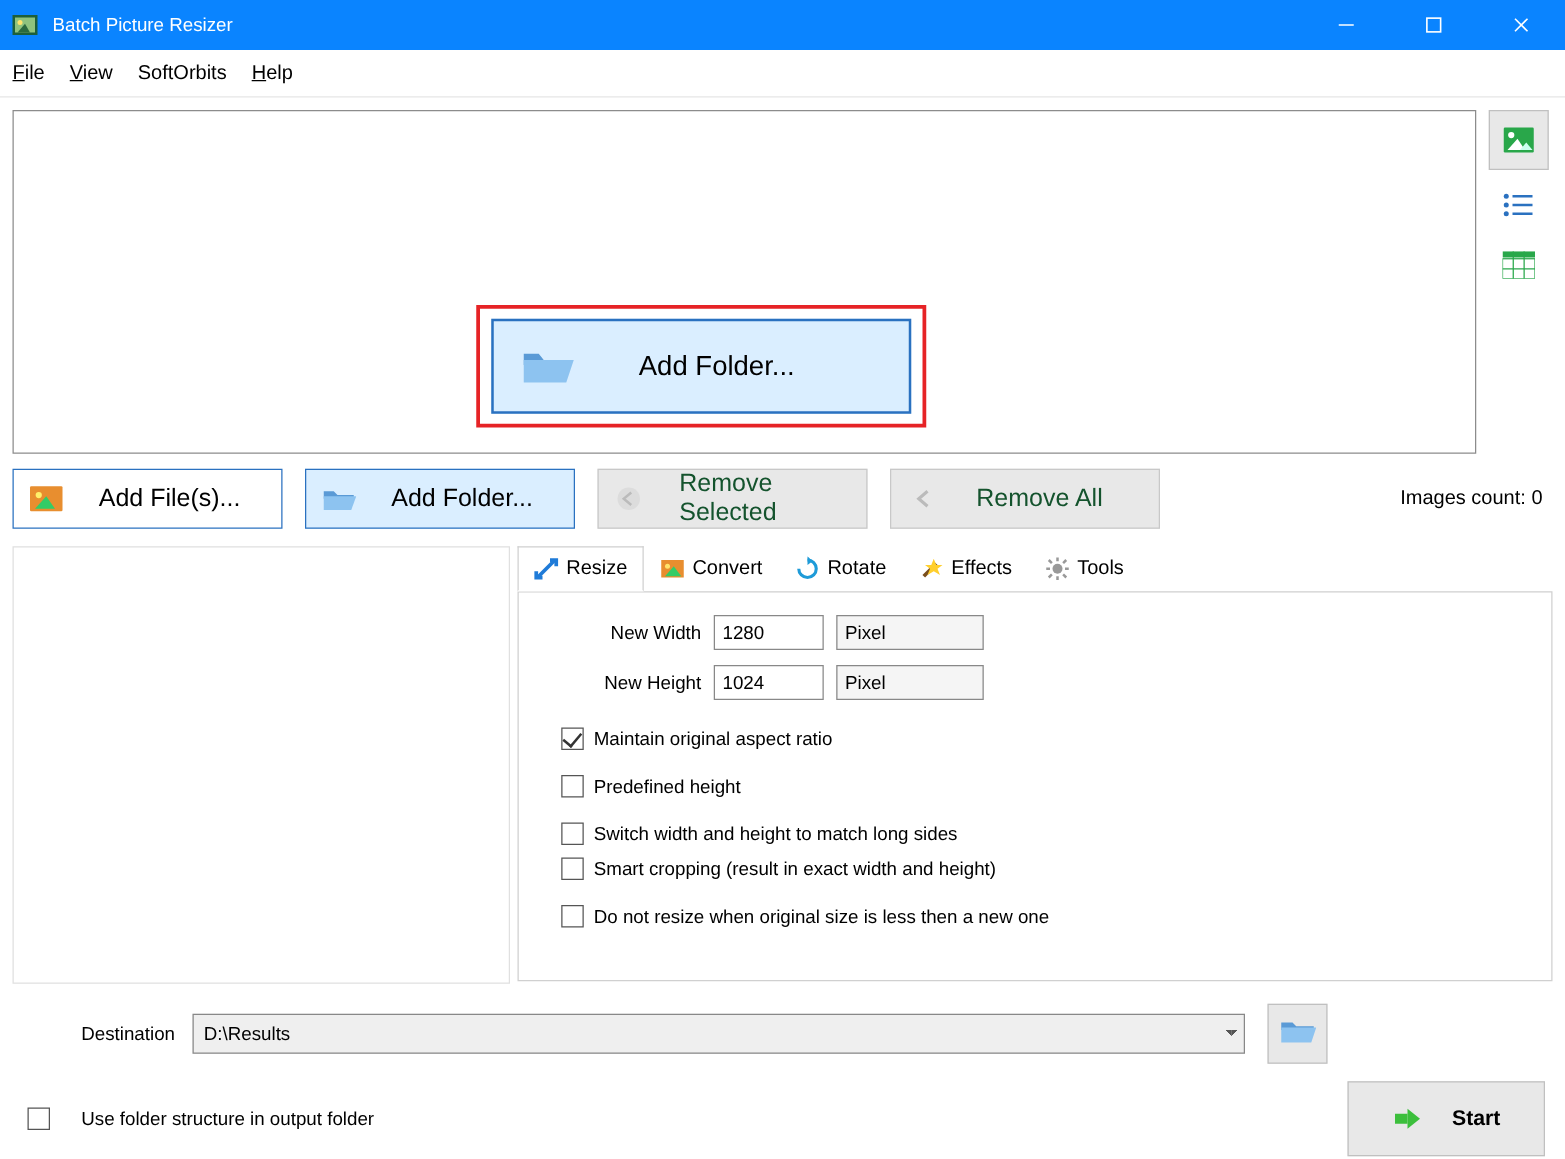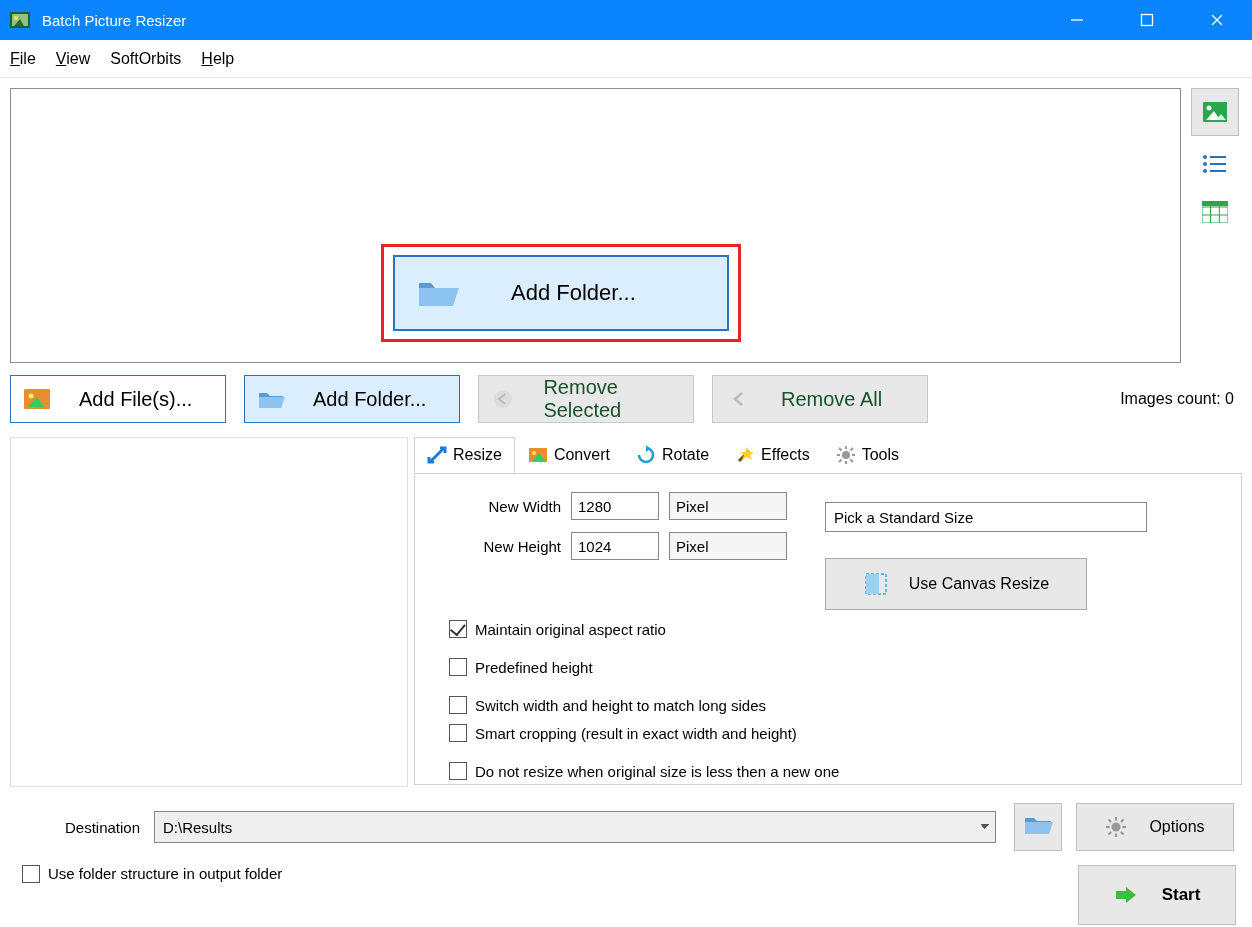--- a/index.html
+++ b/index.html
@@ -74,21 +74,21 @@
   .rightform { margin-left:20px; }
 
   
   .row4 { display:flex; align-items:center; margin-top:16px; padding-right:6px;}
   .destlab { width:130px; text-align:right; font-size:15px; margin-right:14px;}
   .destsel { flex:0 0 842px; height:32px; border:1px solid #888; font-size:15px; padding:0 8px;}
   .browsebtn{ width:48px;height:48px; border:1px solid #c0c0c0; background:#e8e8e8; margin-left:18px; display:flex;align-items:center;justify-content:center; cursor:pointer;}
   .optbtn{ width:158px;height:48px; border:1px solid #c0c0c0; background:#e8e8e8; margin-left:14px; display:flex;align-items:center;justify-content:center; font-size:16px; cursor:pointer;}
   .optbtn .oi{width:22px;height:22px;margin-right:22px;}
 
-  .row5 { display:flex; align-items:flex-start; margin-top:14px; padding-left:12px;}
+  .row5 { display:flex; align-items:center; margin-top:14px; padding-left:12px;gap:17px;}
   .startbtn{ width:158px;height:60px; border:1px solid #c0c0c0; background:#e8e8e8; margin-left:auto; margin-right:6px; display:flex;align-items:center;justify-content:center; font-size:17px; font-weight:600; cursor:pointer;}
   .startbtn .si{width:24px;height:24px;margin-right:24px;}
 
   select{ -webkit-appearance:none; appearance:none; background-image:linear-gradient(45deg,transparent 50%,#555 50%),linear-gradient(135deg,#555 50%,transparent 50%); background-position:right 10px top 12px, right 5px top 12px; background-size:5px 5px,5px 5px; background-repeat:no-repeat;}
 </style>
 </head>
 <body>
 
 <div class="titlebar">
   <span class="app-icon">
@@ -284,32 +284,20 @@
               <label class="lab">New Width</label>
               <input class="numinput" value="1280" style="">
               <select class="unitsel"><option>Pixel</option></select>
             </div>
             <div class="formrow">
               <label class="lab">New Height</label>
               <input class="numinput" value="1024" style="">
               <select class="unitsel"><option>Pixel</option></select>
             </div>
           </div>
-          <div class="rightform">
-            <div style="height:10px"></div>
-            <select class="wideSel"><option>Pick a Standard Size</option></select>
-            <div style="height:26px"></div>
-            <div class="canvasbtn">
-              <span class="ci"><svg width="26" height="26">
-                    <rect x="3" y="3" width="20" height="20" fill="none" stroke="#6bb8e8" stroke-width="2" stroke-dasharray="3 2"></rect>
-                    <rect x="3" y="3" width="13" height="20" fill="#9dd1f1"></rect>
-                  </svg></span>
-              <span>Use Canvas Resize</span>
-            </div>
-          </div>
         </div>
 
         <div class="checkrow">
             <span class="chk checked"></span>
             <span>Maintain original aspect ratio</span>
           </div>
         <div class="checkrow" style="margin-top:20px">
             <span class="chk"></span>
             <span>Predefined height</span>
           </div>
@@ -330,36 +318,20 @@
   </div>
 
   <div class="row4">
     <span class="destlab">Destination</span>
     <select class="destsel"><option>D:\Results</option></select>
     <div class="browsebtn">
       <span><svg width="30" height="24">
             <path d="M2 5 h9 l3 3 h14 v3 H2z" fill="#5a9ad6"></path>
             <path d="M2 9 h28 l-4 12 H2z" fill="#8dc3f0"></path>
           </svg></span>
-    </div>
-    <div class="optbtn">
-      <span class="oi"><svg width="22" height="22">
-            <circle cx="11" cy="11" r="4.5" fill="#999"></circle>
-            <g stroke="#999" stroke-width="2.2">
-              <line x1="11" y1="1" x2="11" y2="4.5"></line>
-              <line x1="11" y1="17.5" x2="11" y2="21"></line>
-              <line x1="1" y1="11" x2="4.5" y2="11"></line>
-              <line x1="17.5" y1="11" x2="21" y2="11"></line>
-              <line x1="3.5" y1="3.5" x2="6" y2="6"></line>
-              <line x1="16" y1="16" x2="18.5" y2="18.5"></line>
-              <line x1="16" y1="6" x2="18.5" y2="3.5"></line>
-              <line x1="3.5" y1="18.5" x2="6" y2="16"></line>
-            </g>
-          </svg></span>
-      <span>Options</span>
     </div>
   </div>
 
   <div class="row5">
     <span class="chk"></span>
     <span style="font-size:15px;">Use folder structure in output folder</span>
     <div class="startbtn">
       <span class="si"><svg width="24" height="24">
             <rect x="2" y="8" width="10" height="8" fill="#3cbf3c"></rect>
             <polygon points="12,4 22,12 12,20" fill="#3cbf3c"></polygon>

